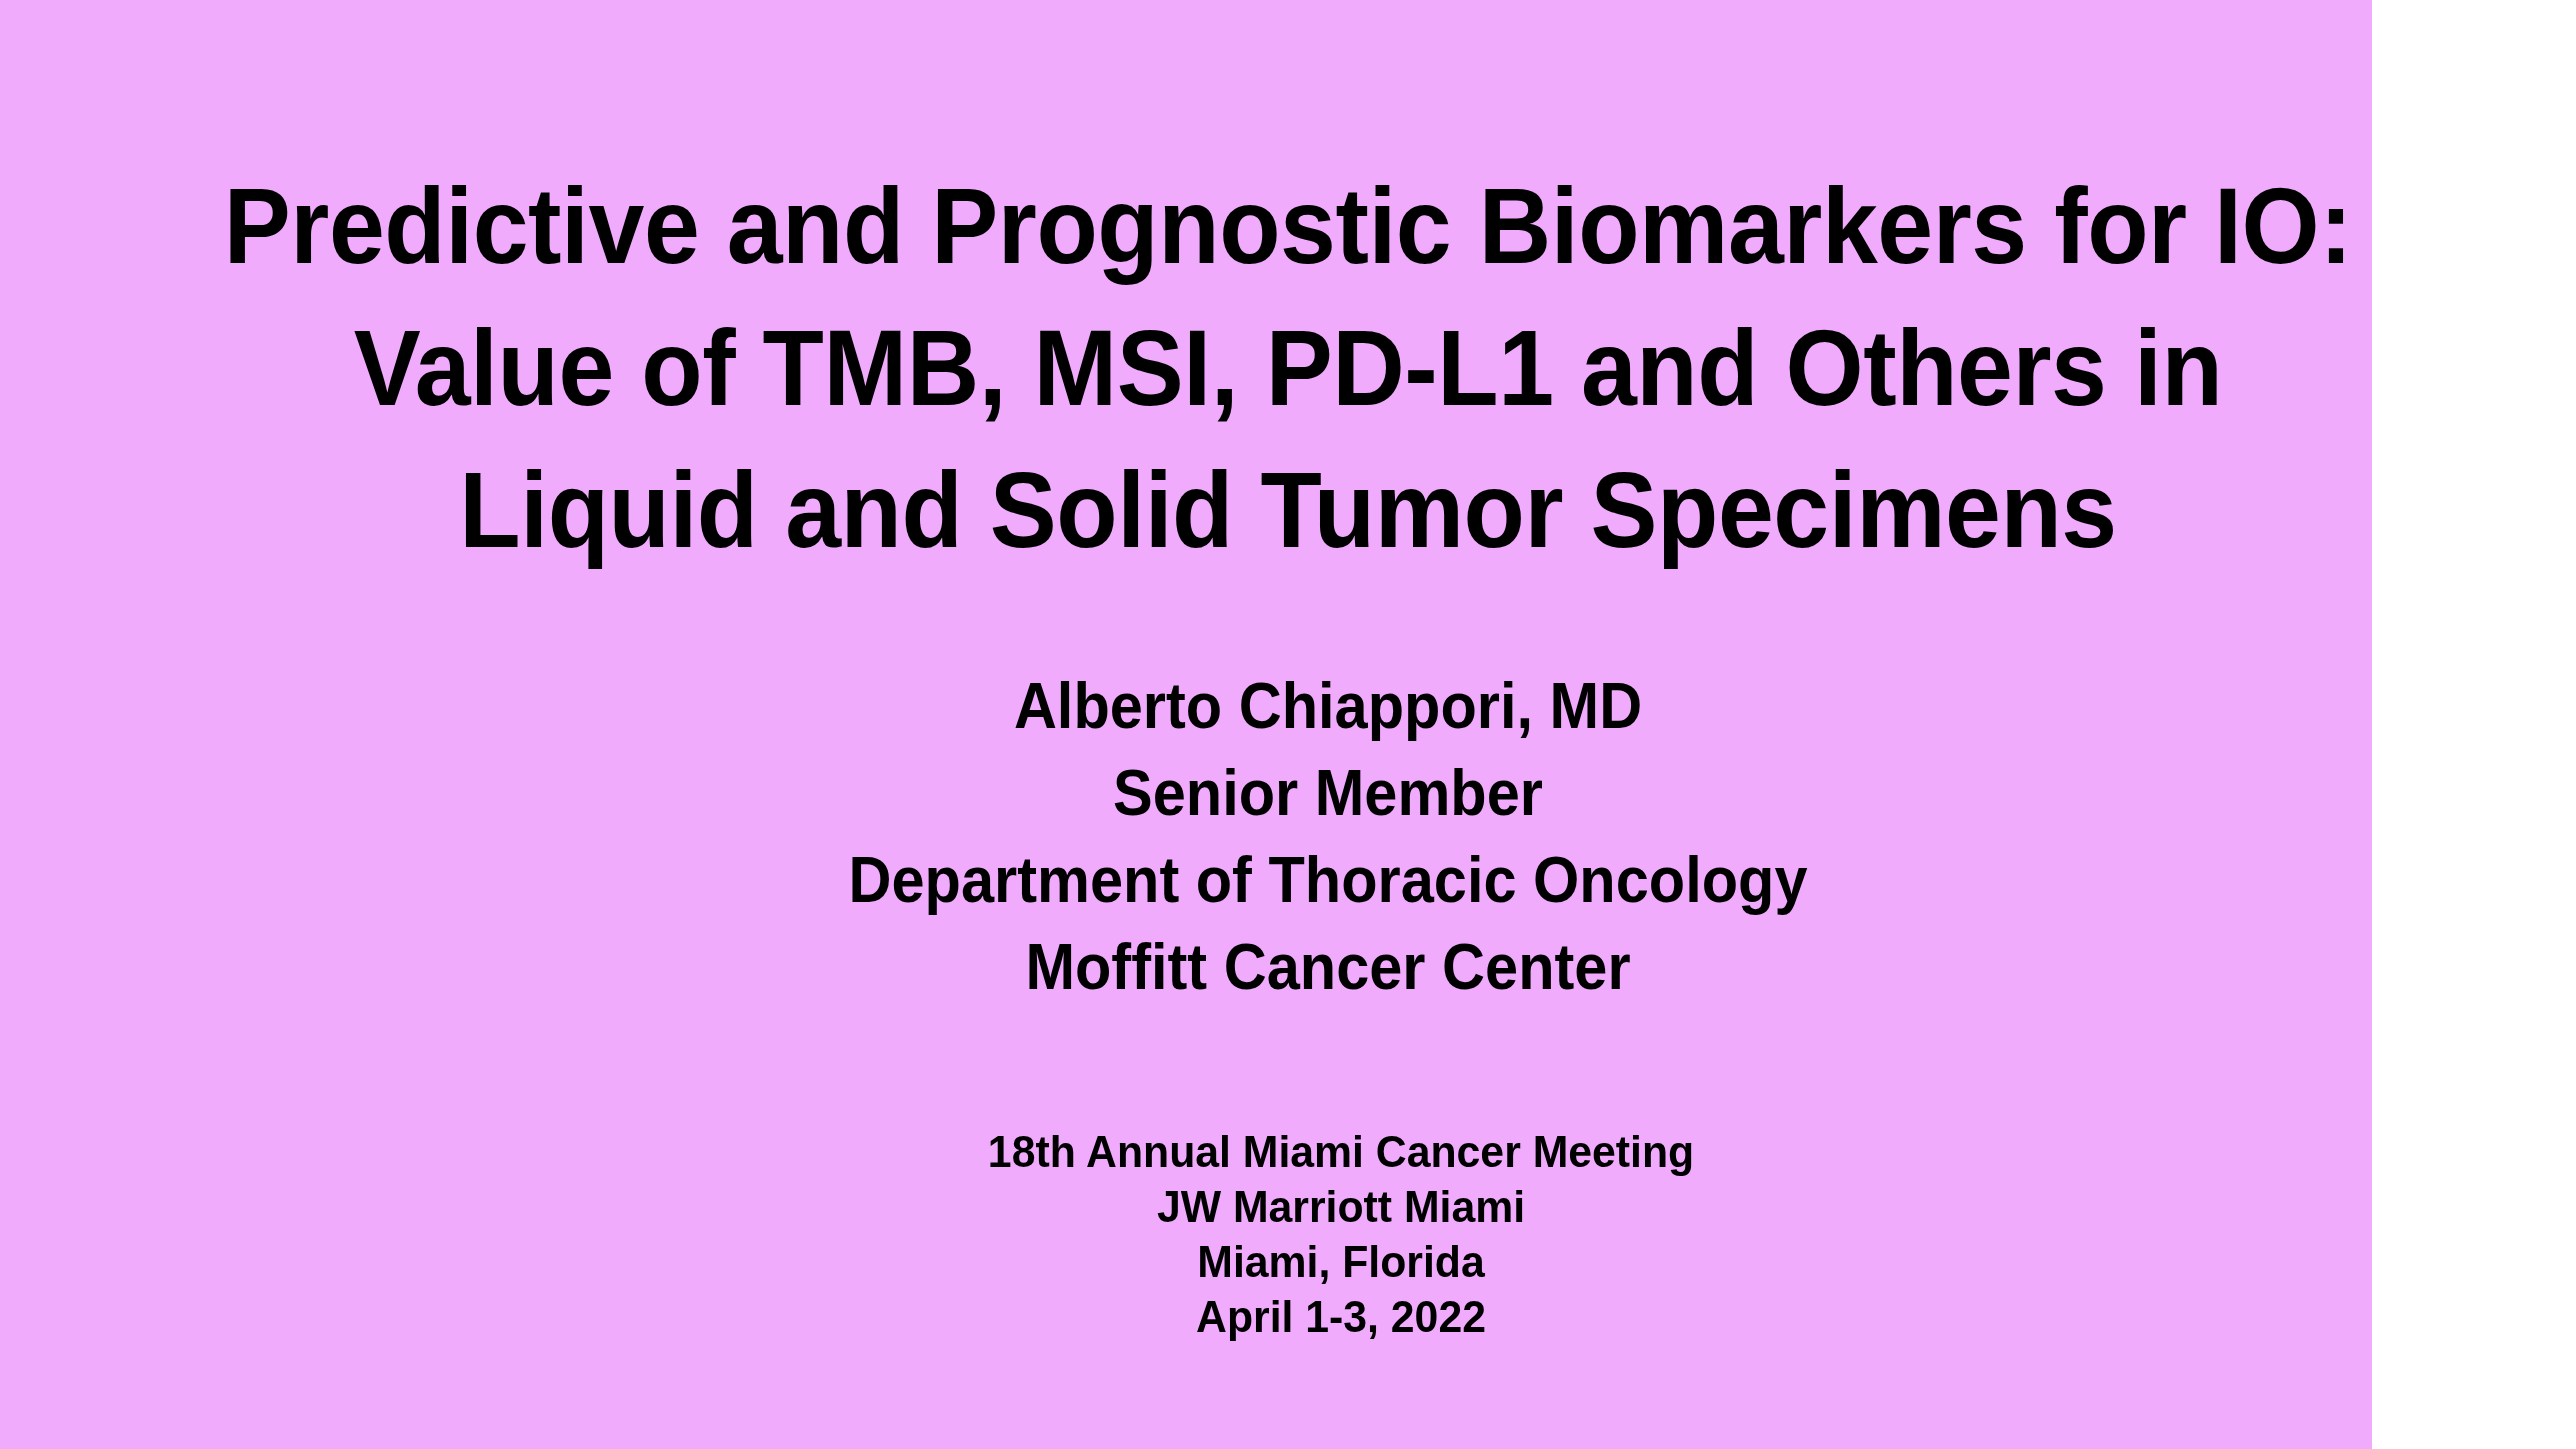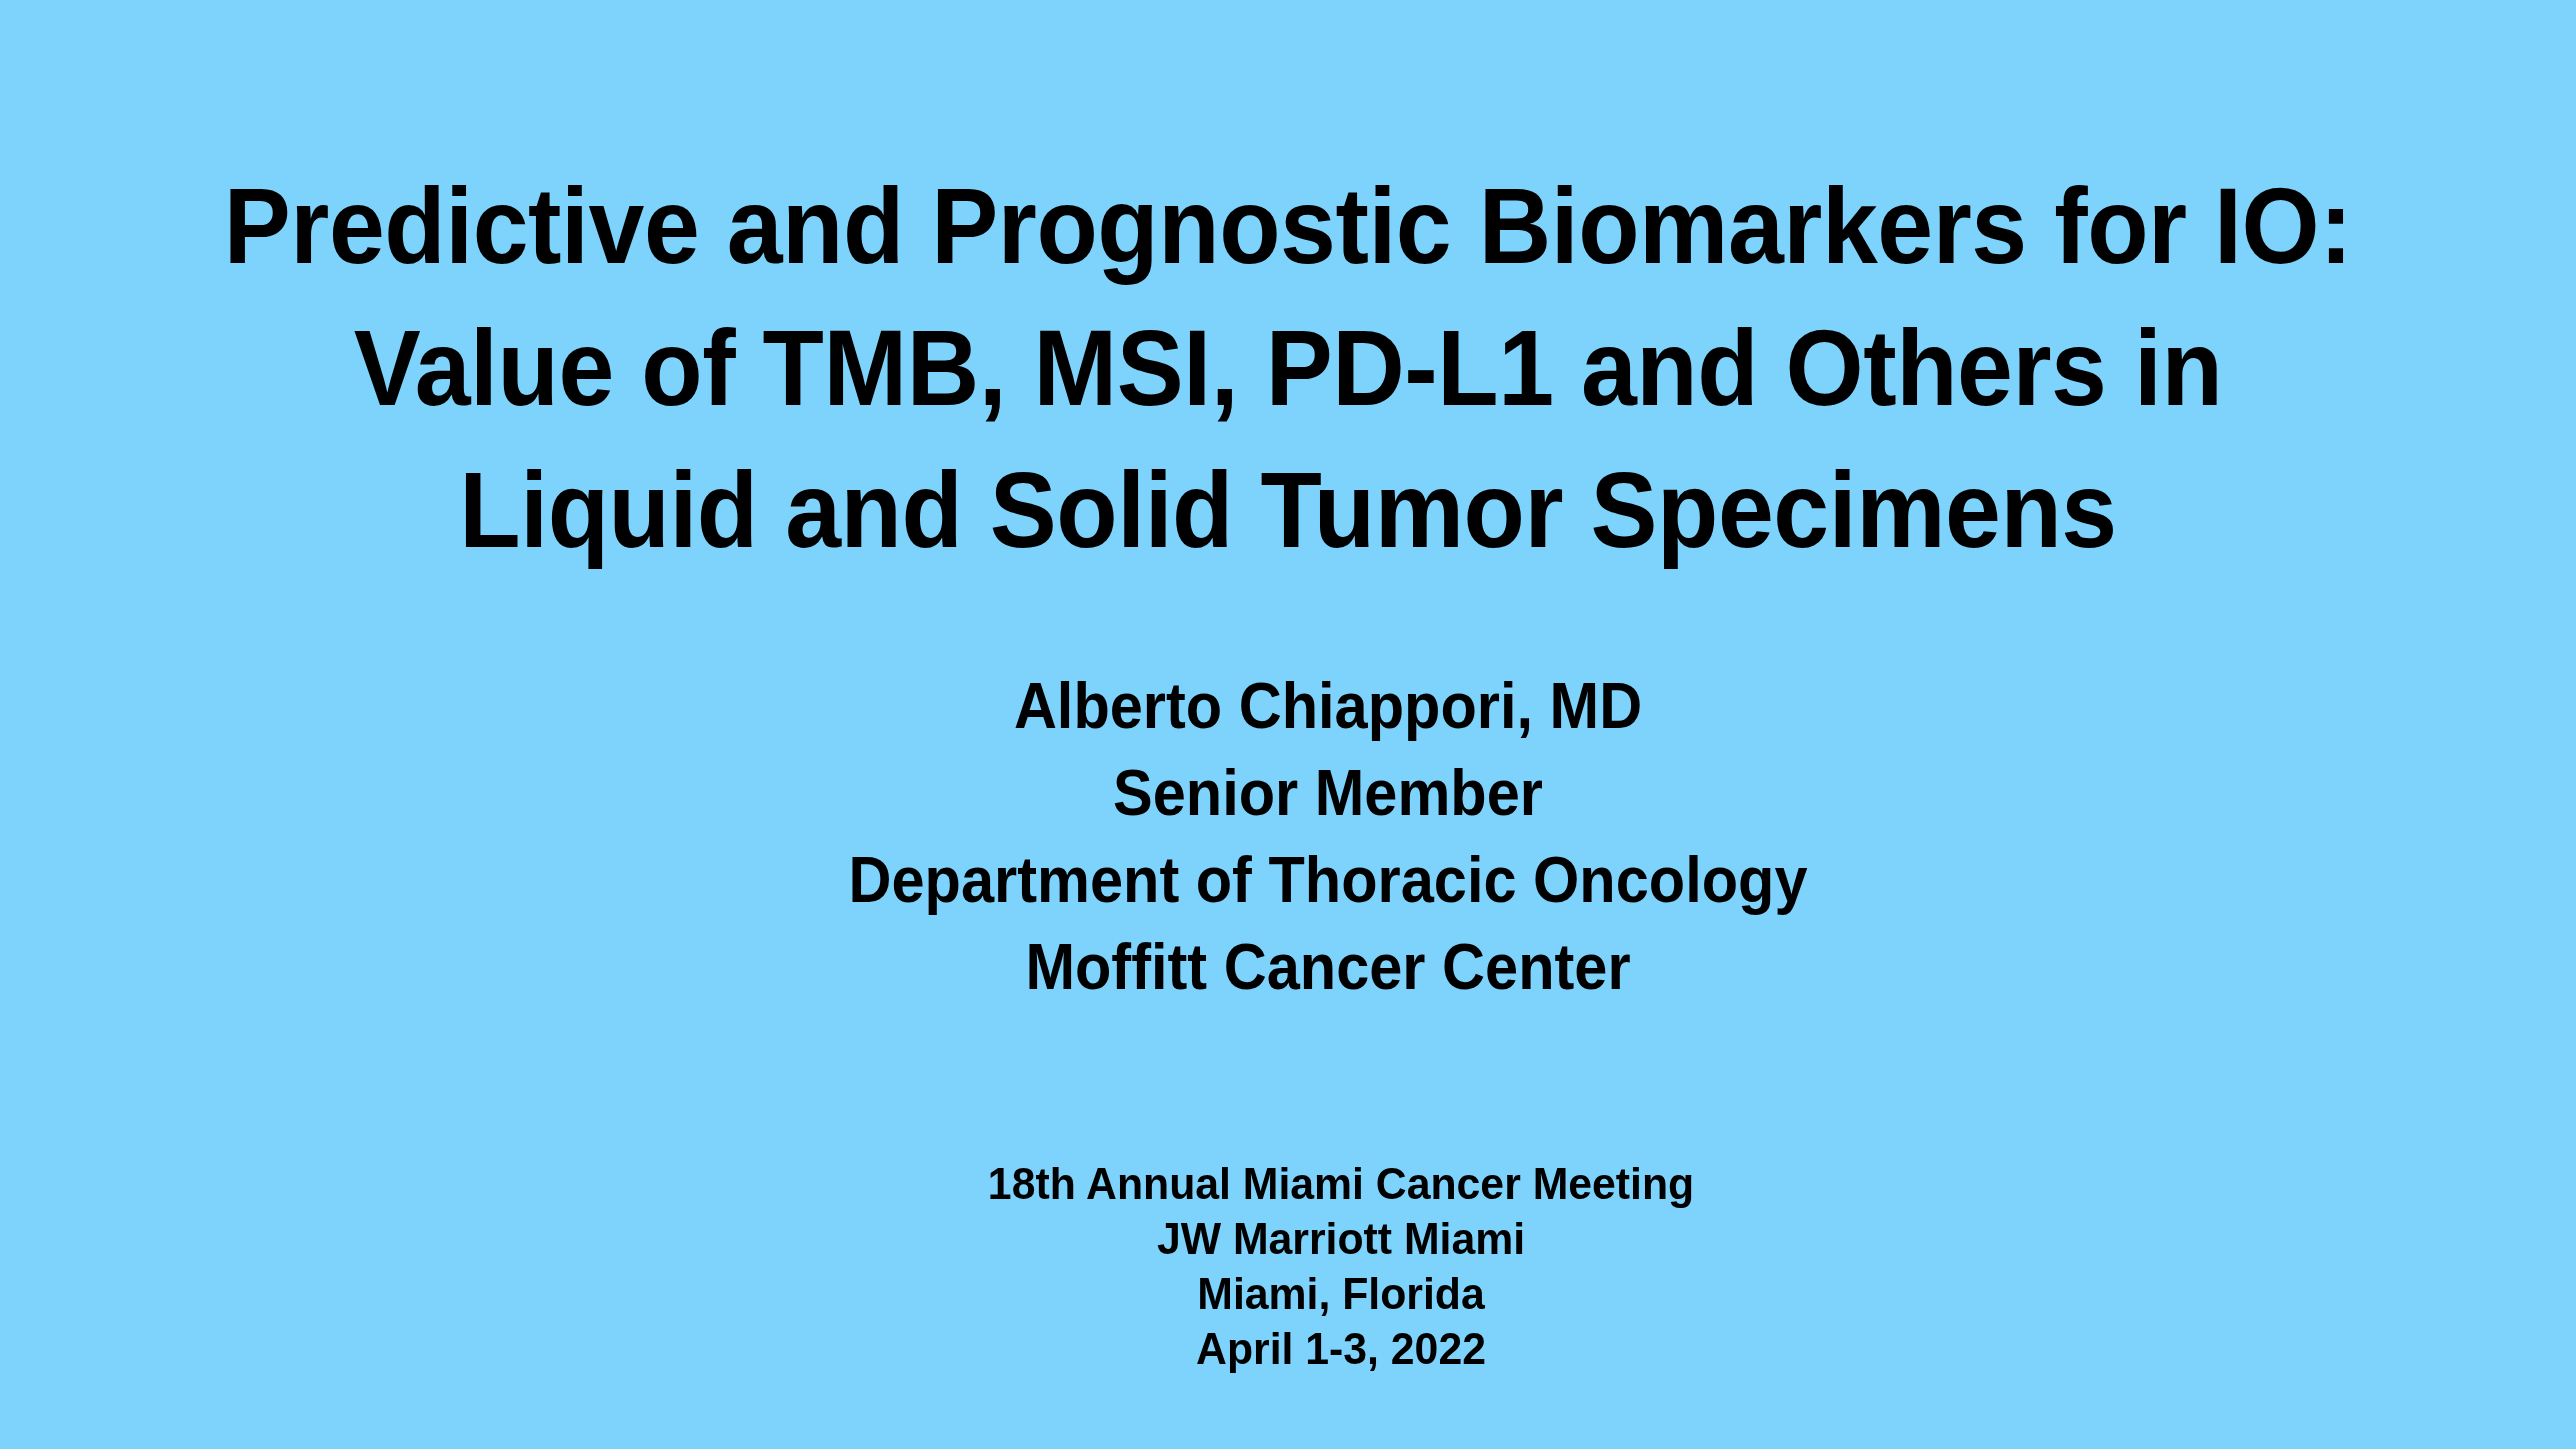--- a/index.html
+++ b/index.html
@@ -9,23 +9,23 @@
     background: #ffffff;
   }
 
   body {
     font-family: "Liberation Sans", "DejaVu Sans", sans-serif;
     color: #000000;
   }
 
   .slide {
     position: relative;
-    width: 2576px;
+    width: 2372px;
     height: 1449px;
-    background: #7dd3fc;
+    background: #f0abfc;
     overflow: hidden;
     box-sizing: border-box;
   }
 
   
   .title-block {
     position: absolute;
     left: 0;
     top: 155px;
     width: 2576px;
@@ -69,21 +69,20 @@
 
   
   .meeting-block {
     position: absolute;
     left: 0;
     top: 1124px;
     width: 2576px;
     text-align: center;
     padding-left: 106px;
     box-sizing: border-box;
-    margin-top: 32px;
   }
 
   .meeting-line {
     display: block;
     font-family: "Liberation Sans", "DejaVu Sans", sans-serif;
     font-weight: 700;
     font-size: 45px;
     line-height: 55px;
     color: #000000;
     white-space: nowrap;

